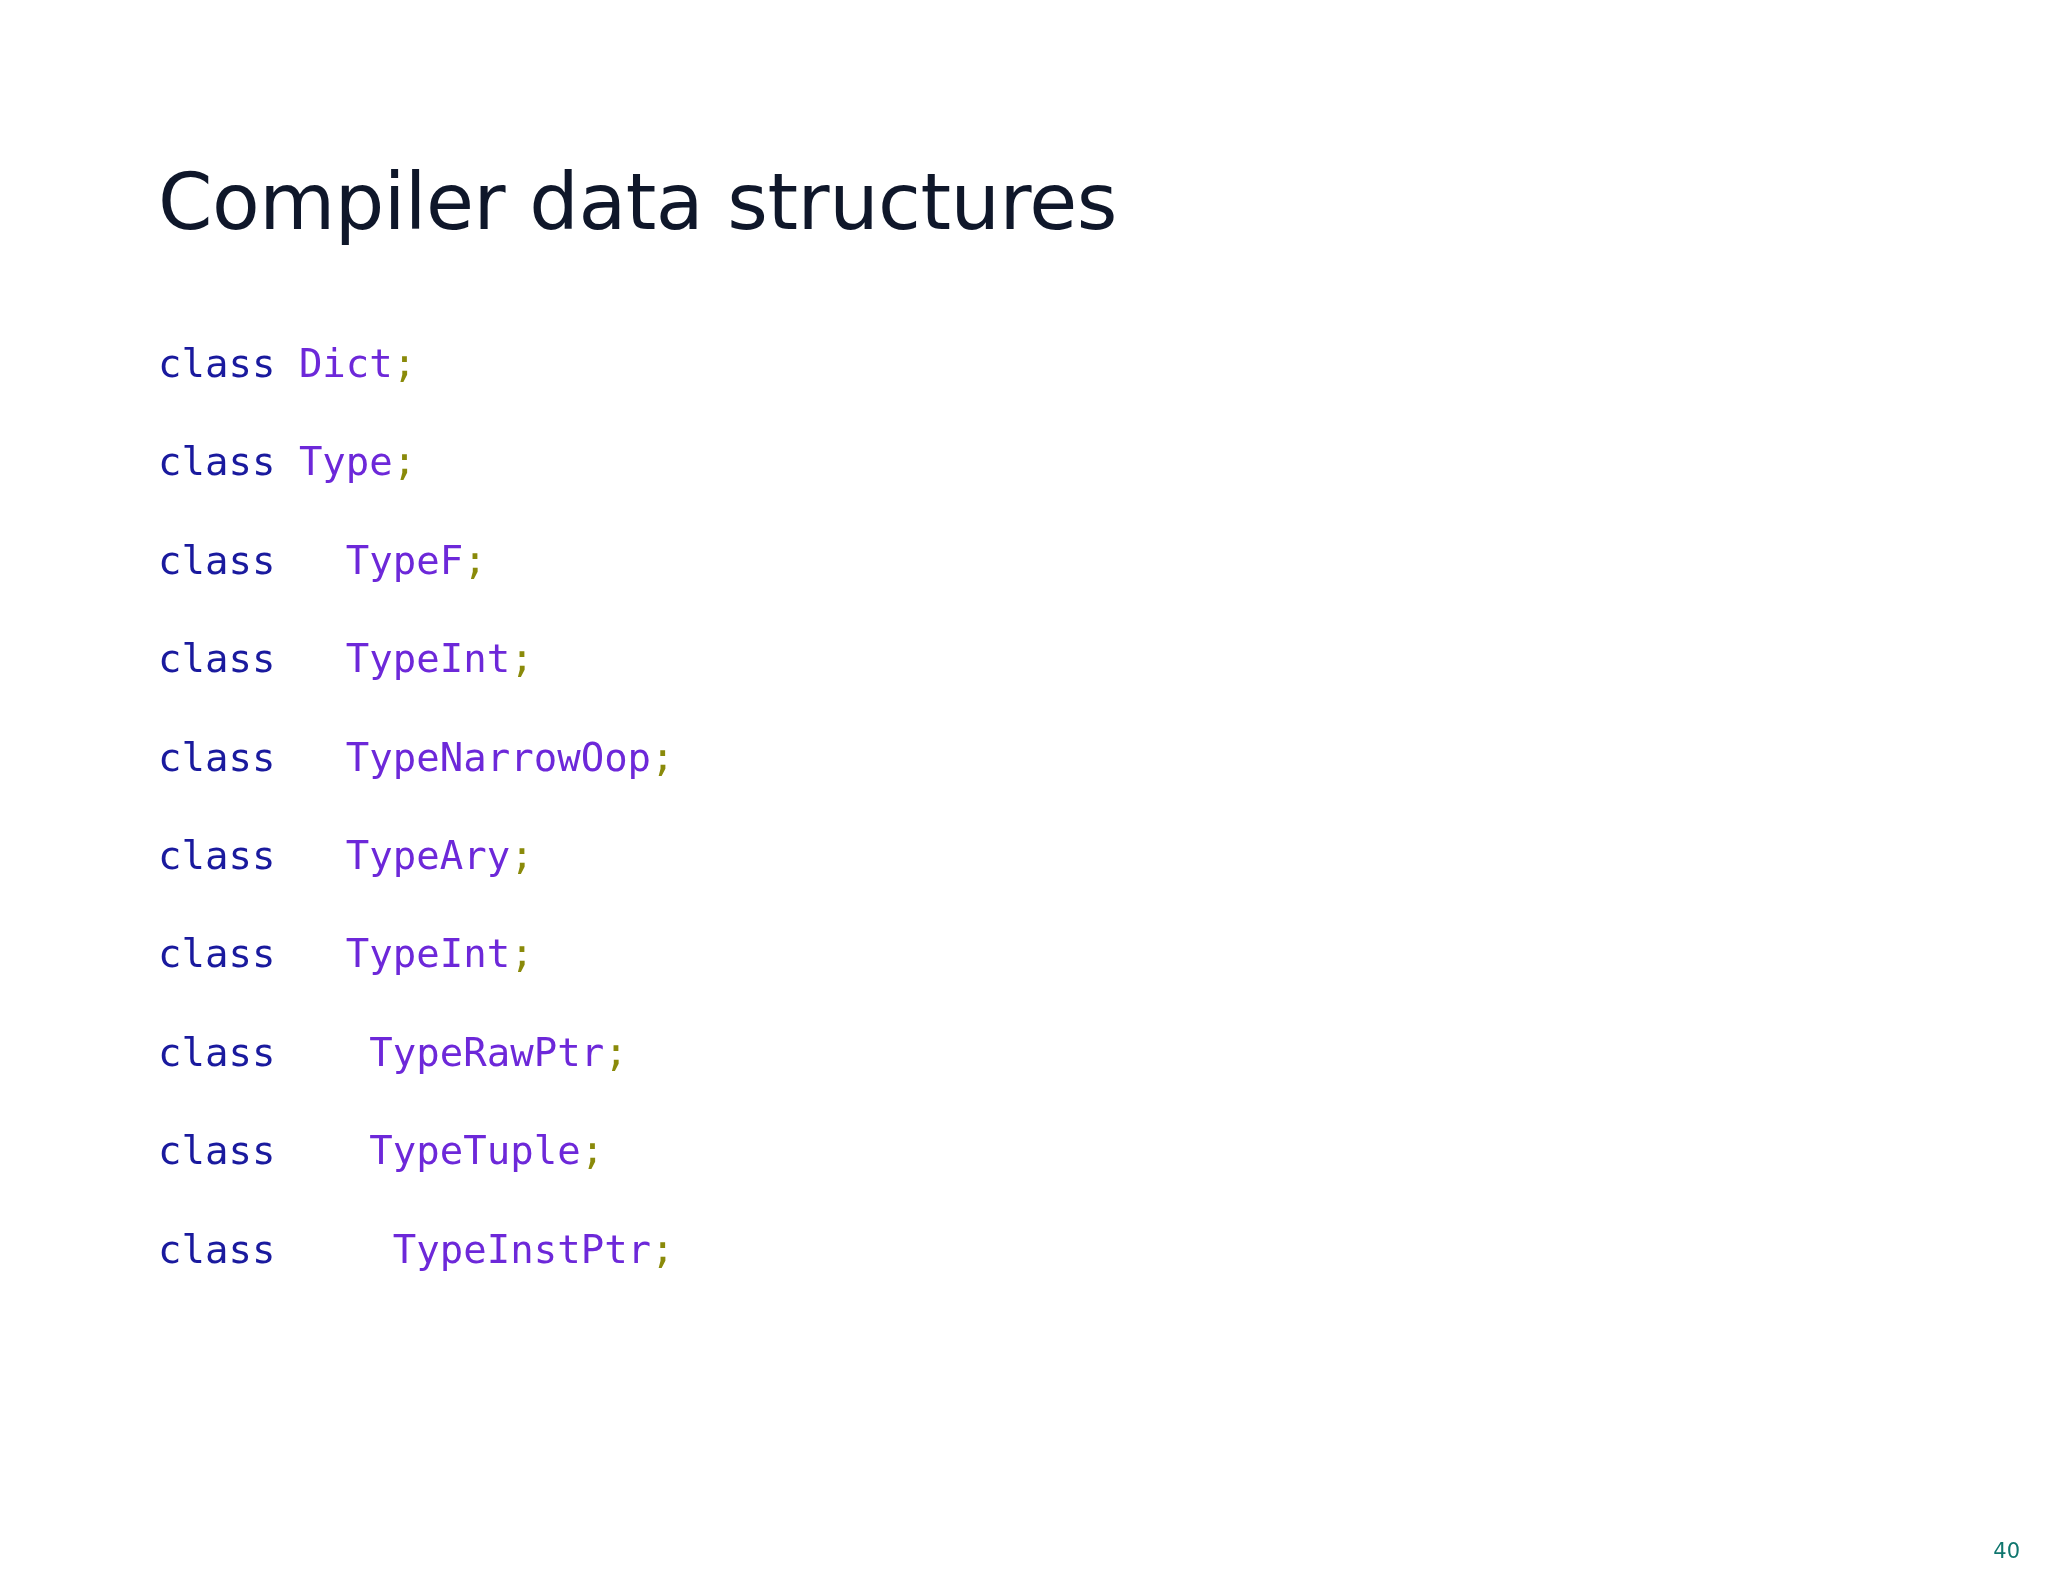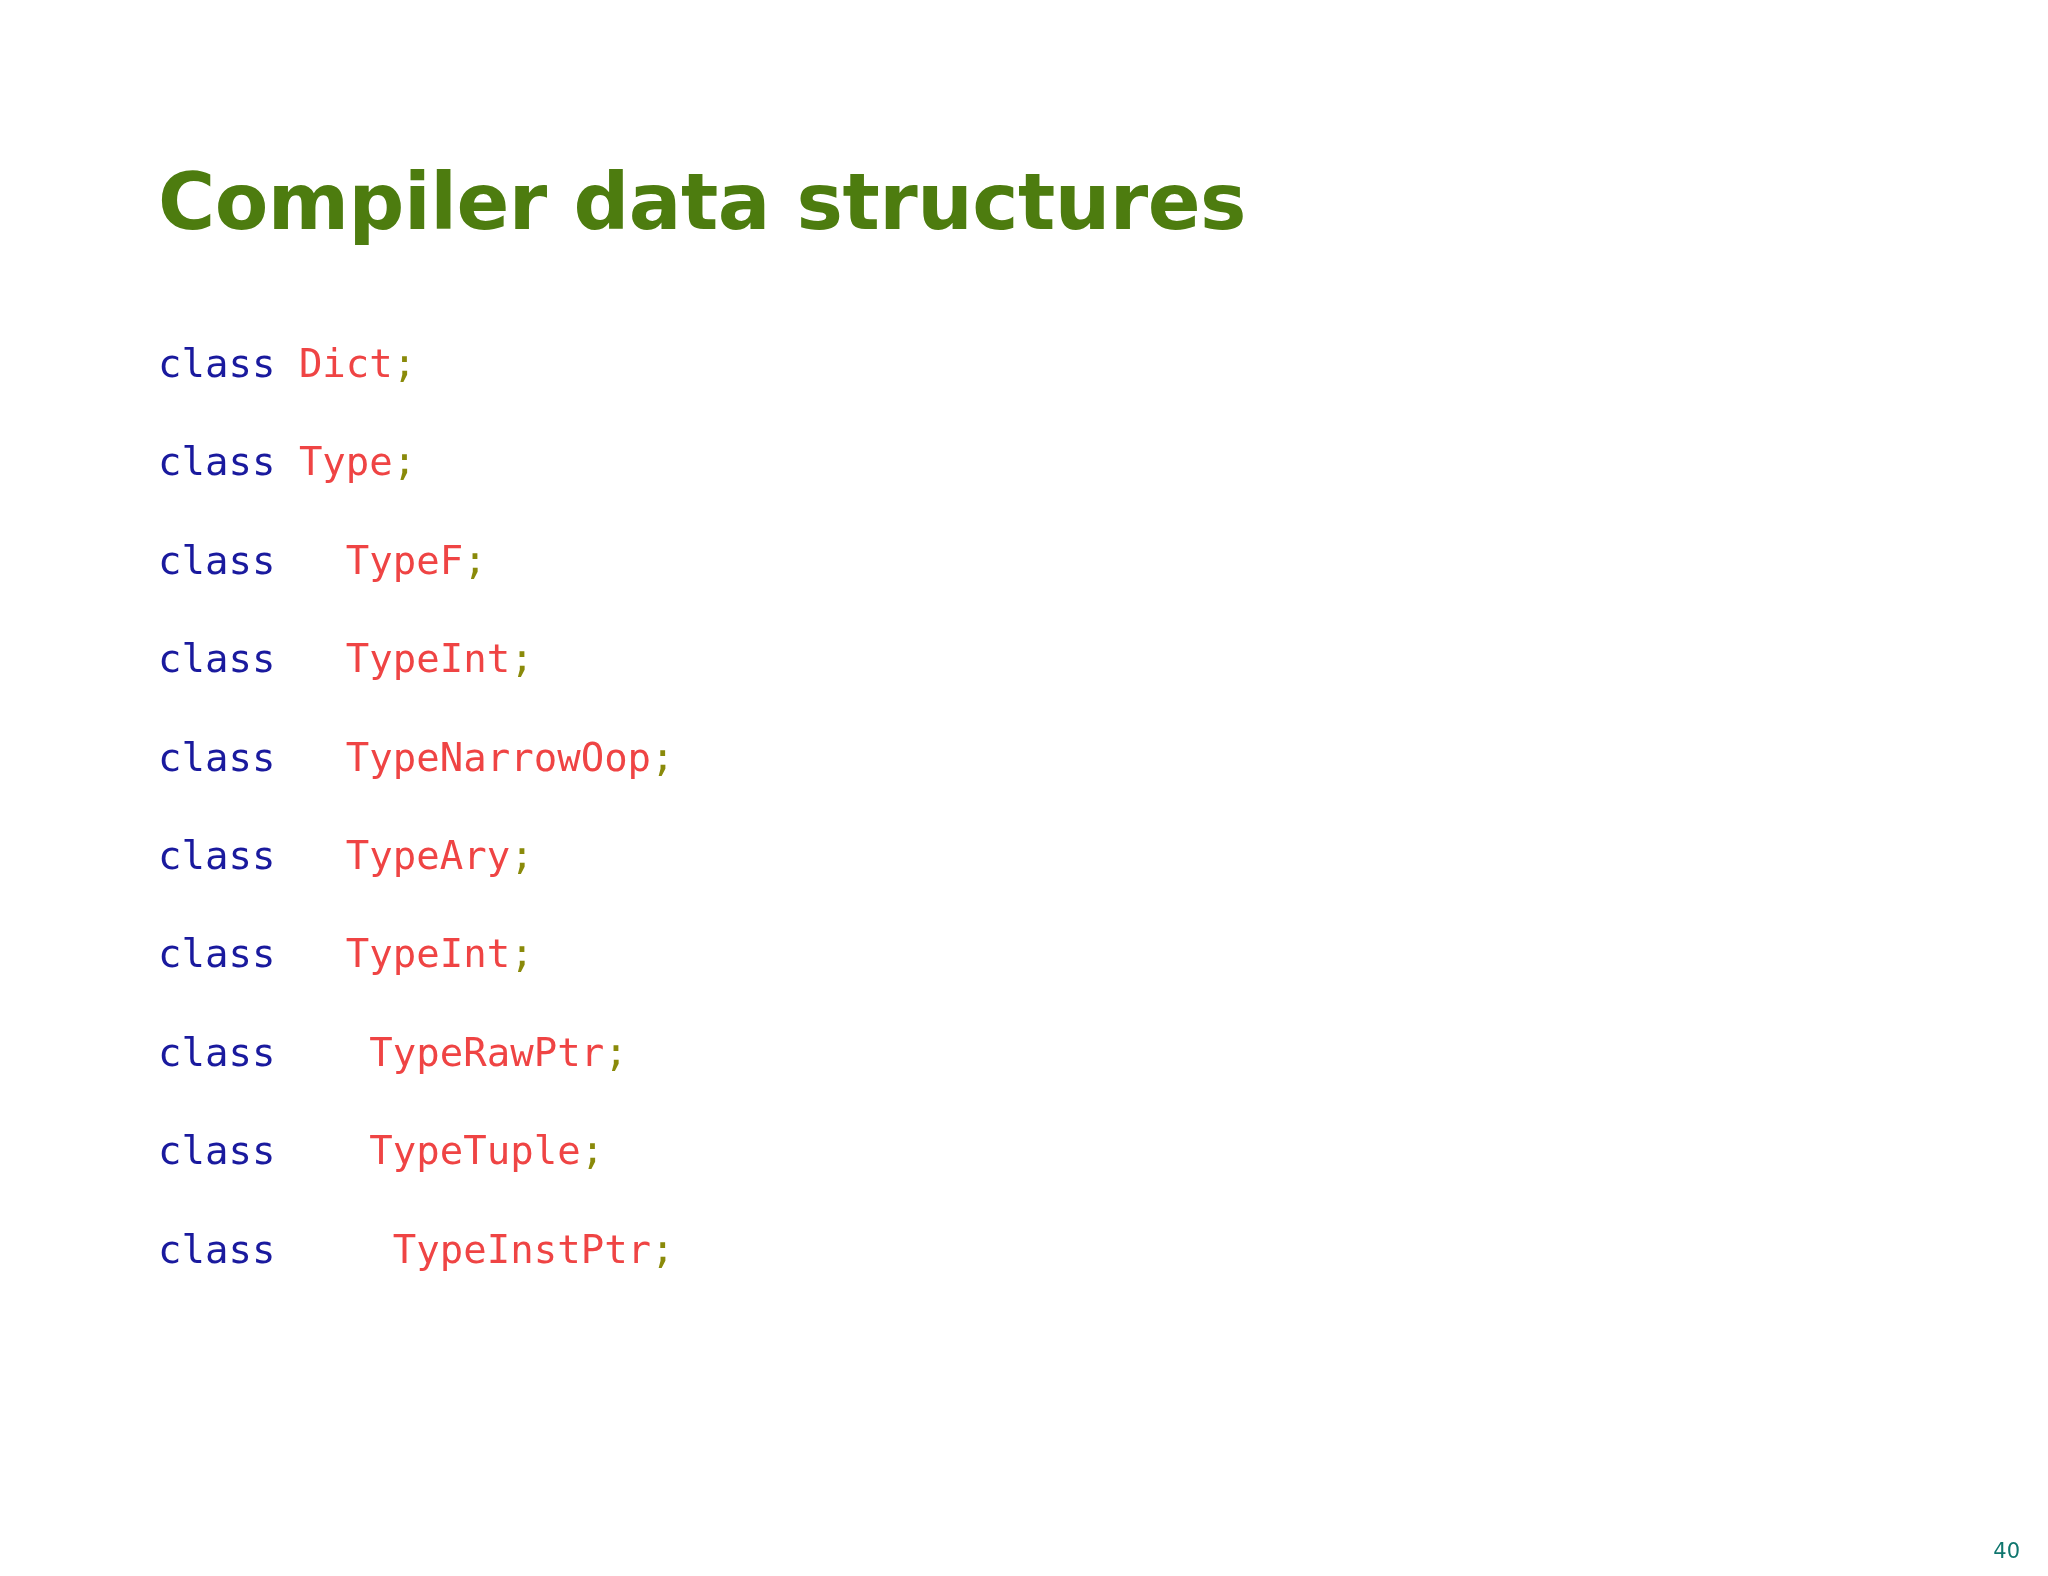--- a/index.html
+++ b/index.html
@@ -22,23 +22,23 @@
     background: #ffffff;
   }
 
   
   .slide-title {
     position: absolute;
     left: 158px;
     top: 108px;
     font-family: "DejaVu Sans", sans-serif;
     font-size: 78px;
-    font-weight: 700;
+    font-weight: 400;
     line-height: 1.08;
-    color: #4d7c0f;
+    color: #0f172a;
     letter-spacing: -0.5px;
     white-space: nowrap;
   }
 
   
   .code-block {
     position: absolute;
     left: 158px;
     top: 300px;
     font-family: "DejaVu Sans Mono", monospace;
@@ -50,21 +50,21 @@
 
   .code-line {
     white-space: pre;
     display: block;
   }
 
   .tok-kw {
     color: #1a1a9e;
   }
   .tok-type {
-    color: #ef4444;
+    color: #6d28d9;
   }
   .tok-punc {
     color: #8a8a0a;
   }
   .tok-space {
     color: transparent;
   }
 
   
   .page-number {

